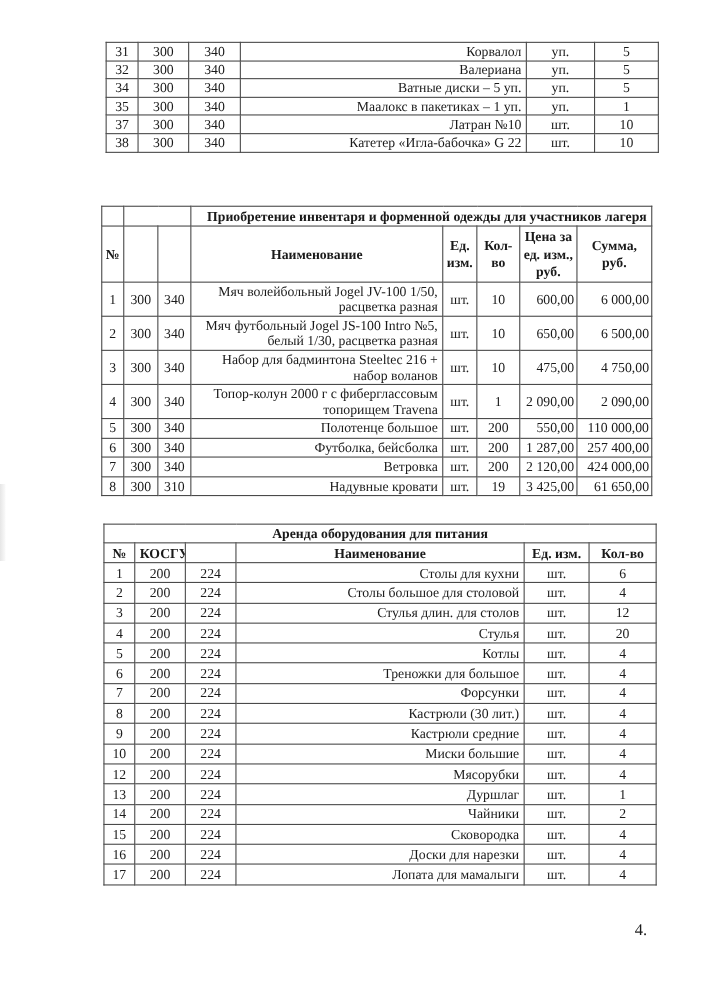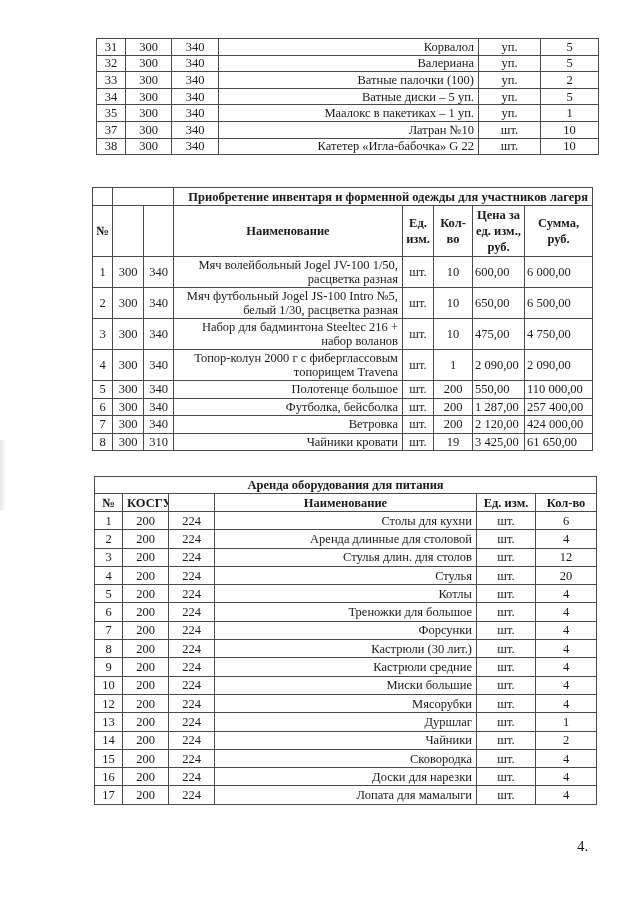--- a/index.html
+++ b/index.html
@@ -5,21 +5,21 @@
   html, body { margin:0; padding:0; }
   body { width:640px; height:905px; background:#fff; position:relative; overflow:hidden;
          font-family:"Liberation Serif", "DejaVu Serif", serif; color:#1a1a1a; }
   .scan-mark { position:absolute; left:0; top:440px; width:5px; height:70px;
                background:linear-gradient(to right, #e6e6e6, #fafafa); }
   table { position:absolute; border-collapse:collapse; table-layout:fixed; }
   td, th { border:1px solid #4a4a4a; padding:0 4px; font-size:12.5px; line-height:14px;
            overflow:hidden; white-space:nowrap; font-weight:normal; }
   .c { text-align:center; }
   .l { text-align:right; }
-  .r { }
+  .r { text-align:right; }
   .b { font-weight:bold; }
 
   
   #t1 { left:96px; top:38px; width:502px; }
   #t1 td { height:15.6px; }
 
   
   #t2 { left:92px; top:187px; width:500px; }
   #t2 td { white-space:normal; }
   #t2 .sec-title td { height:17px; }
@@ -59,28 +59,20 @@
         <td class="c">уп.</td>
         <td class="c">5</td>
       </tr>
       <tr>
         <td class="c">32</td>
         <td class="c">300</td>
         <td class="c">340</td>
         <td class="l">Валериана</td>
         <td class="c">уп.</td>
         <td class="c">5</td>
-      </tr>
-      <tr>
-        <td class="c">33</td>
-        <td class="c">300</td>
-        <td class="c">340</td>
-        <td class="l">Ватные палочки (100)</td>
-        <td class="c">уп.</td>
-        <td class="c">2</td>
       </tr>
       <tr>
         <td class="c">34</td>
         <td class="c">300</td>
         <td class="c">340</td>
         <td class="l">Ватные диски – 5 уп.</td>
         <td class="c">уп.</td>
         <td class="c">5</td>
       </tr>
       <tr>
@@ -204,21 +196,21 @@
         <td class="l">Ветровка</td>
         <td class="c num">шт.</td>
         <td class="c num">200</td>
         <td class="r num">2 120,00</td>
         <td class="r num">424 000,00</td>
       </tr>
       <tr class="short">
         <td class="c num">8</td>
         <td class="c num">300</td>
         <td class="c num">310</td>
-        <td class="l">Чайники кровати</td>
+        <td class="l">Надувные кровати</td>
         <td class="c num">шт.</td>
         <td class="c num">19</td>
         <td class="r num">3 425,00</td>
         <td class="r num">61 650,00</td>
       </tr>
     </tbody>
 </table>
 
 <table id="t3">
   <colgroup>
@@ -246,21 +238,21 @@
         <td class="c">200</td>
         <td class="c">224</td>
         <td class="l">Столы для кухни</td>
         <td class="c">шт.</td>
         <td class="c">6</td>
       </tr>
       <tr class="row">
         <td class="c">2</td>
         <td class="c">200</td>
         <td class="c">224</td>
-        <td class="l">Аренда длинные для столовой</td>
+        <td class="l">Столы большое для столовой</td>
         <td class="c">шт.</td>
         <td class="c">4</td>
       </tr>
       <tr class="row">
         <td class="c">3</td>
         <td class="c">200</td>
         <td class="c">224</td>
         <td class="l">Стулья длин. для столов</td>
         <td class="c">шт.</td>
         <td class="c">12</td>

